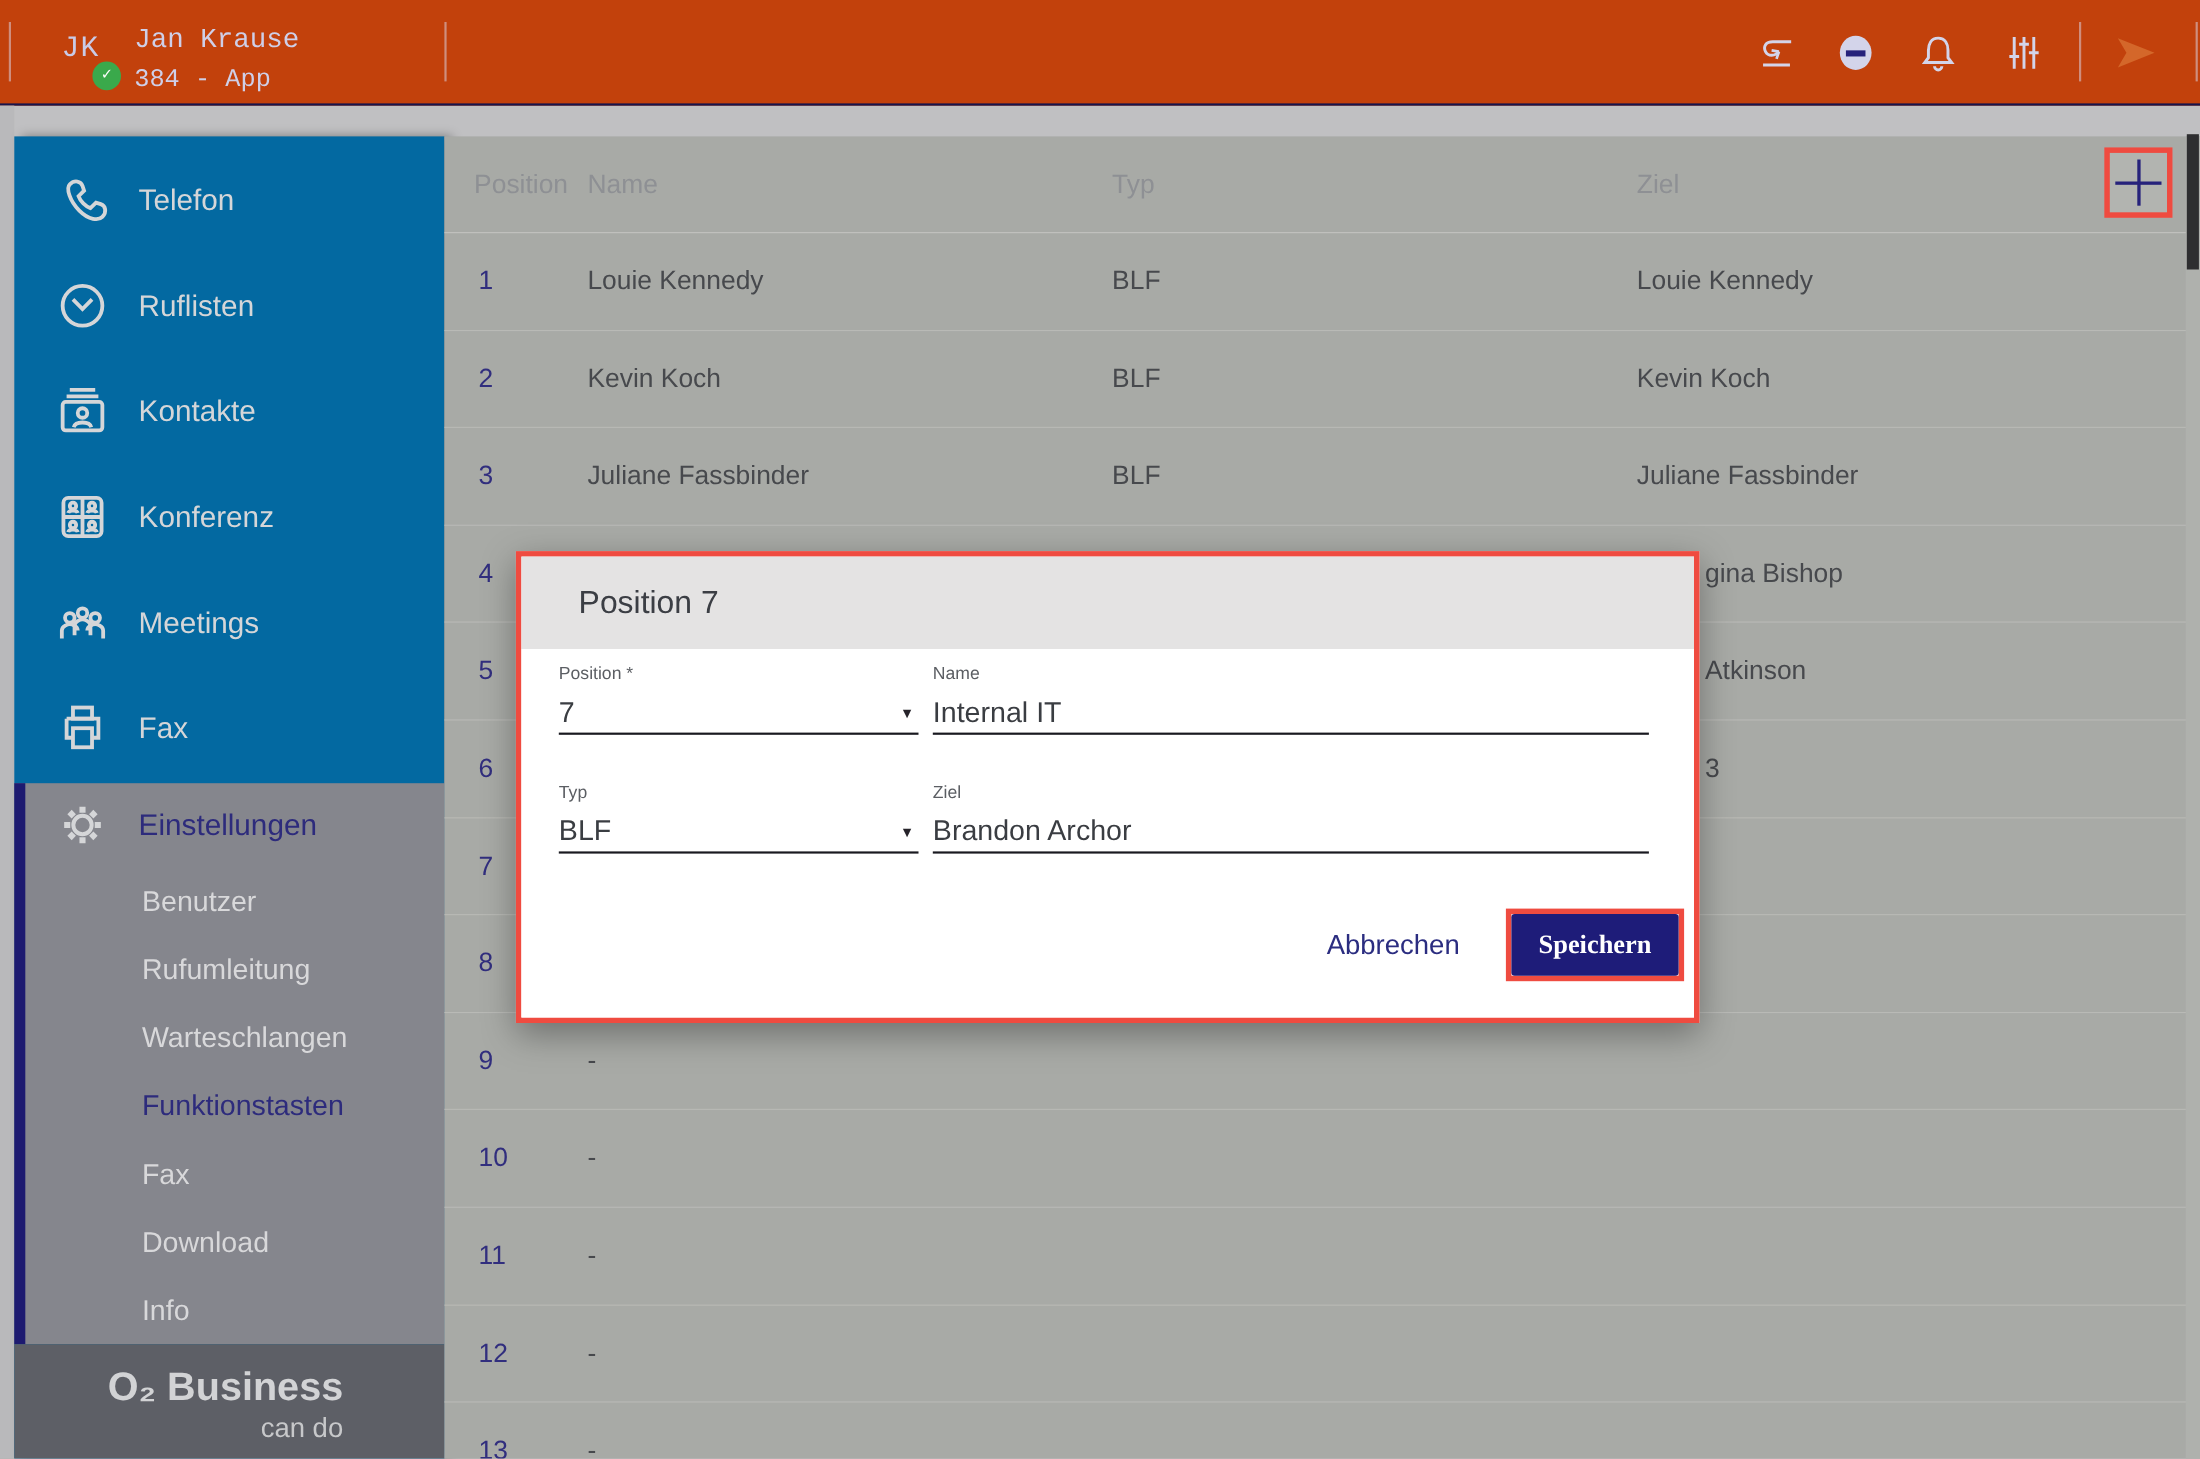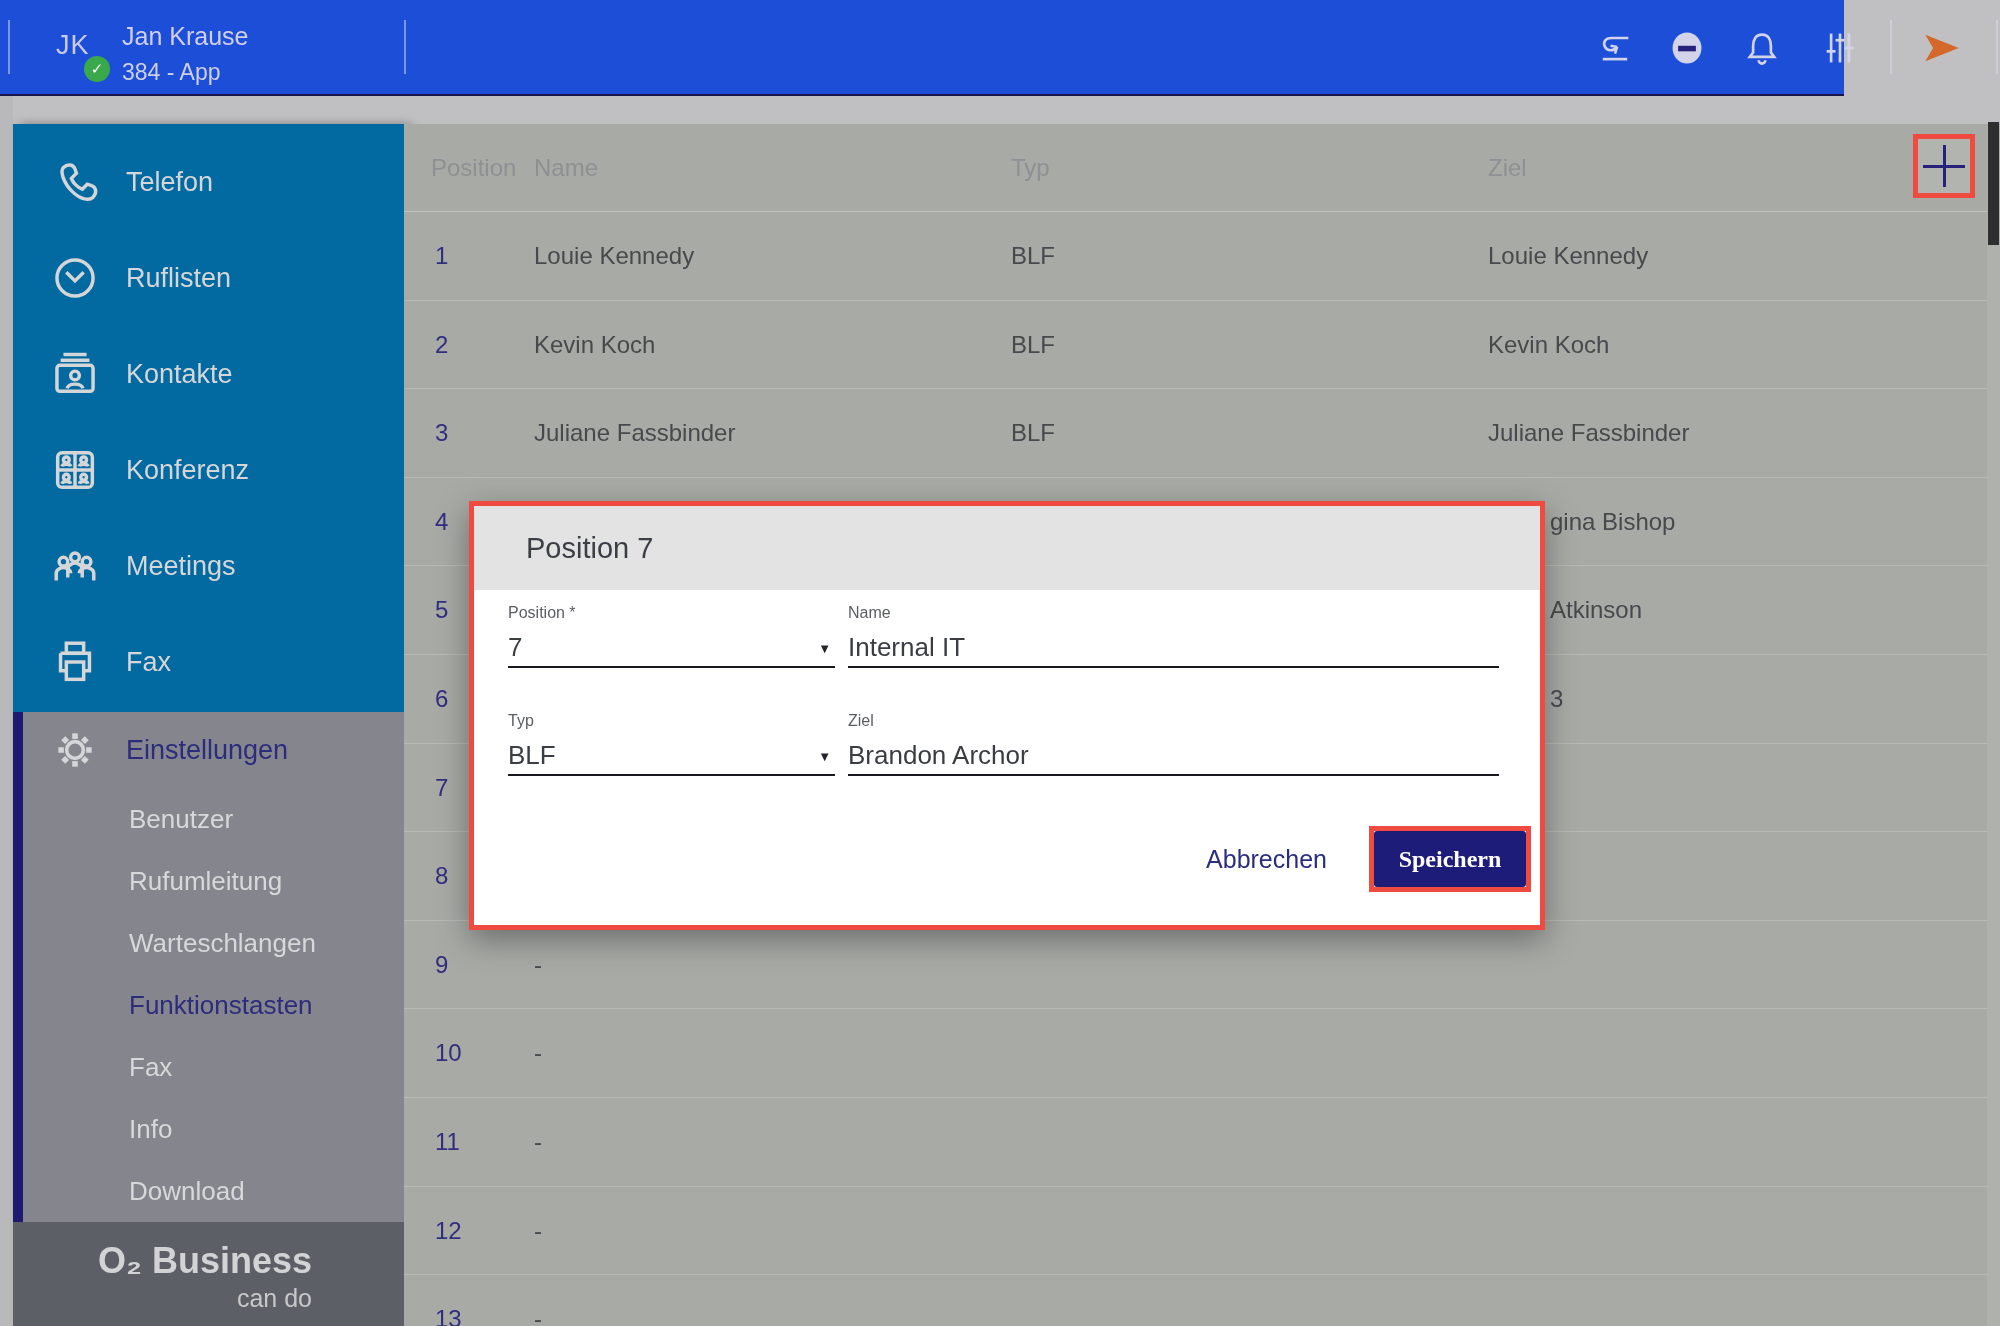--- a/index.html
+++ b/index.html
@@ -1,22 +1,22 @@
 <!DOCTYPE html>
 <html><head>
 <meta charset="utf-8">
 <style>
   * { margin:0; padding:0; box-sizing:border-box; }
   html,body { width:2000px; height:1326px; }
   body { position:relative; overflow:hidden; background:#c0c0c2;
          font-family:"Liberation Sans", sans-serif; }
 
   
-  .appbar { position:absolute; left:0; top:0; width:1844px; height:96px;
-            background:#1d4ed8; border-bottom:2px solid #17154d; }
+  .appbar { position:absolute; left:0; top:0; width:2000px; height:96px;
+            background:#c2410c; border-bottom:2px solid #17154d;font-family:Liberation Mono, monospace; }
   .vdiv { position:absolute; top:20px; width:2px; height:54px; background:rgba(220,220,240,.5); }
   .avatar-wrap { position:absolute; left:56px; top:30px; width:56px; height:56px; }
   .avatar-txt { font-size:27px; color:#c9cae6; letter-spacing:1px; }
   .pres-badge { position:absolute; left:28px; top:26px; width:26px; height:26px; border-radius:50%;
                 background:#3aa94b; color:#fff; font-size:15px; line-height:26px; text-align:center; }
   .user-block { position:absolute; left:122px; top:22px; color:#cfcfe8; }
   .user-name { font-size:25px; margin-bottom:8px; }
   .user-sub  { font-size:23px; }
   .hdr-icons { position:absolute; top:0; left:0; width:100%; height:96px; }
   .hicon { position:absolute; top:28px; width:40px; height:40px; cursor:pointer; }
@@ -227,22 +227,22 @@
         </svg>
       </span>
       <span class="nlabel">Einstellungen</span>
     </div>
     <div id="sub-list">
         <div class="sub-item">Benutzer</div>
         <div class="sub-item">Rufumleitung</div>
         <div class="sub-item">Warteschlangen</div>
         <div class="sub-item active">Funktionstasten</div>
         <div class="sub-item">Fax</div>
+        <div class="sub-item">Download</div>
         <div class="sub-item">Info</div>
-        <div class="sub-item">Download</div>
       </div>
   </div>
 
   <div class="logo-block">
     <div class="logo-brand">O₂ Business</div>
     <div class="logo-tag">can do</div>
   </div>
 </div>
 
 <div class="main">

